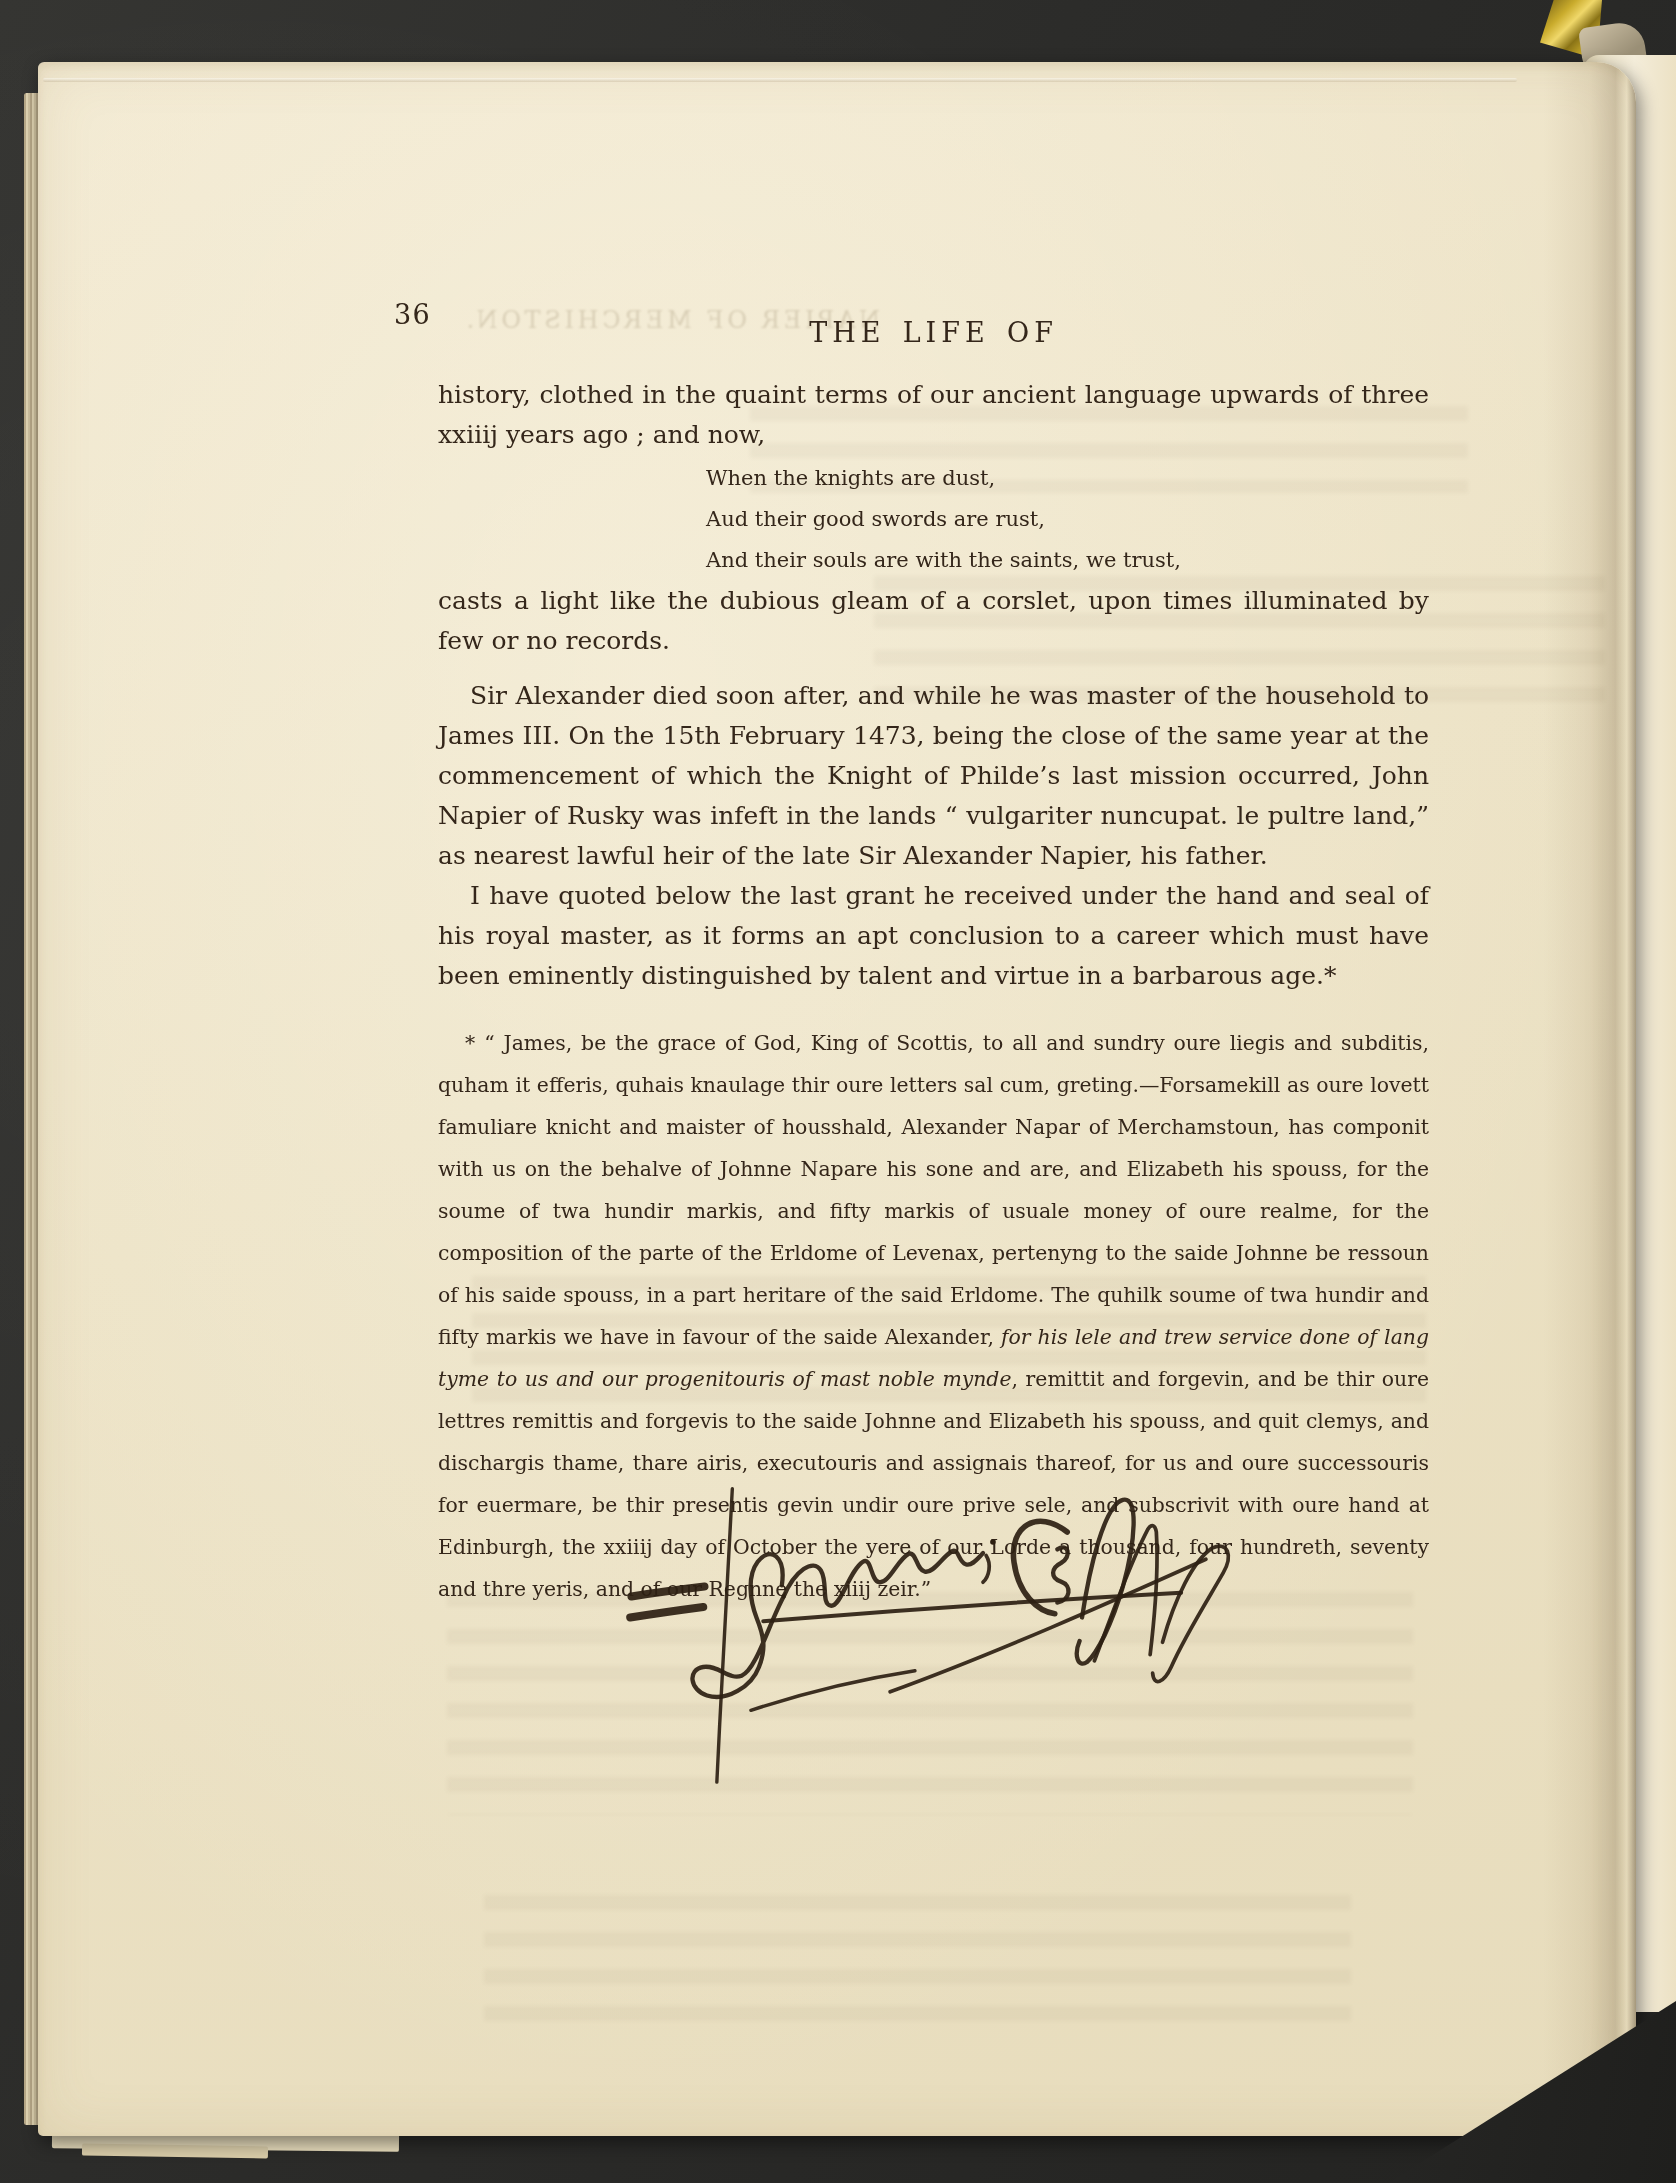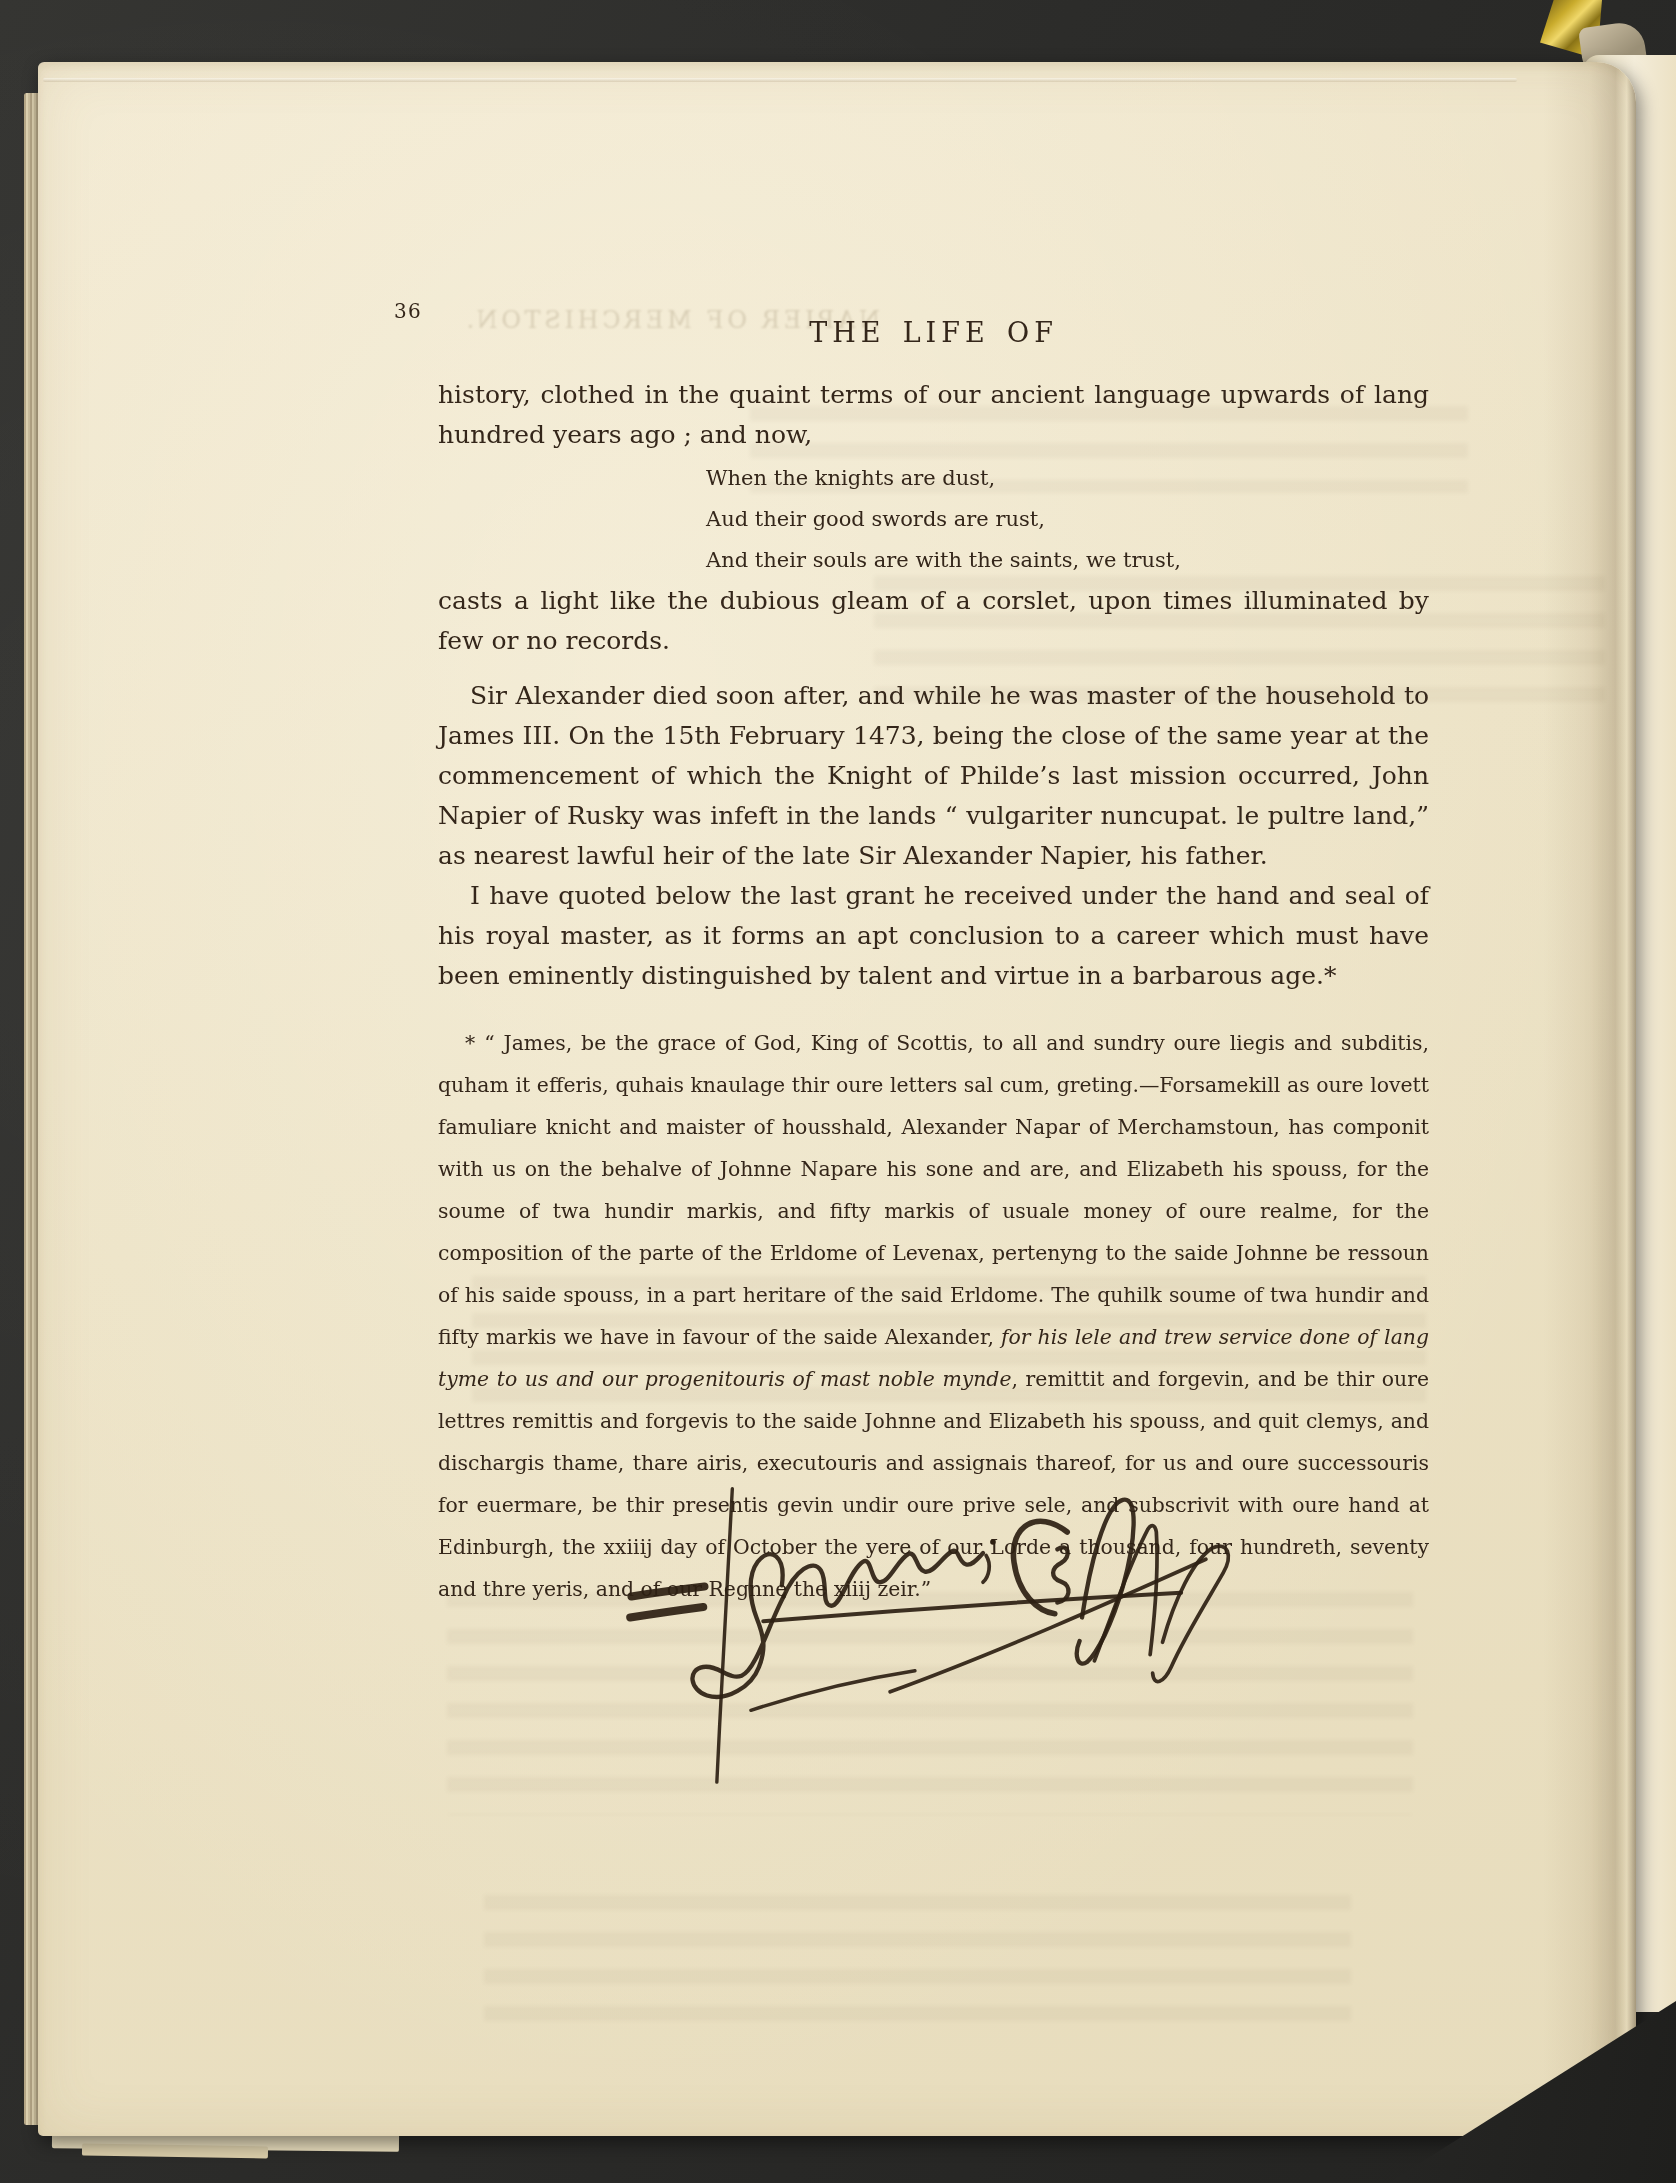--- a/index.html
+++ b/index.html
@@ -54,21 +54,21 @@
     border-radius:0 40px 87px 0;
     background:linear-gradient(to right,rgba(0,0,0,0) 0%,rgba(125,98,55,0.10) 50%,rgba(95,72,40,0.22) 78%,rgba(230,220,190,0.25) 90%,rgba(60,45,28,0.34) 100%);
   }
   
   .bottom-right-cut{
     position:absolute;left:1387px;top:2001px;width:289px;height:183px;z-index:3;
     background:linear-gradient(100deg,#262624,#1f1f1d);
     clip-path:polygon(0 100%,100% 0,100% 100%);
   }
   
-  .folio{position:absolute;left:356px;top:237px;font-size:20px;letter-spacing:1.2px;}
+  .folio{position:absolute;left:356px;top:237px;font-size:27px;letter-spacing:1.2px;}
   .running-head{
     position:absolute;left:400px;top:235px;width:991px;text-align:center;
     font-size:27px;letter-spacing:5px;word-spacing:3.7px;margin-top:20px;
   }
   .ghost{
     position:absolute;transform:scaleX(-1);color:#8d7c5c;filter:blur(1px);
     font-size:24px;letter-spacing:3.7px;opacity:0.26;white-space:nowrap;
   }
   .ghost-head{left:458px;top:244px;width:384px;text-align:center;}
   .smudge{
@@ -108,21 +108,21 @@
   <div class="smudge" style="left:434px;top:1214px;width:954px;height:142px;"></div>
   <div class="smudge" style="left:409px;top:1530px;width:966px;height:223px;"></div>
   <div class="smudge" style="left:446px;top:1833px;width:867px;height:130px;"></div>
 
   <div class="ghost ghost-head">NAPIER OF MERCHISTON.</div>
 
   <div class="folio">36</div>
   <div class="running-head">THE LIFE OF</div>
 
   <div class="body-text" style="top:313px;">
-    <p>history, clothed in the quaint terms of our ancient language upwards of lang hundred years ago ; and now,</p>
+    <p>history, clothed in the quaint terms of our ancient language upwards of three xxiiij years ago ; and now,</p>
   </div>
 
   <div class="verse">
     <div>When the knights are dust,</div>
     <div>Aud their good swords are rust,</div>
     <div>And their souls are with the saints, we trust,</div>
   </div>
 
   <div class="body-text" style="top:519px;">
     <p>casts a light like the dubious gleam of a corslet, upon times illuminated by few or no records.</p>

